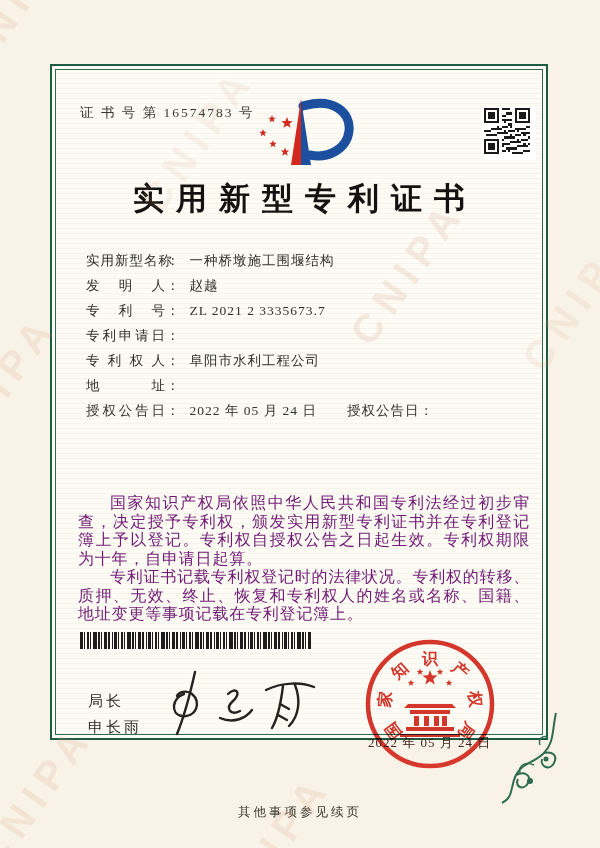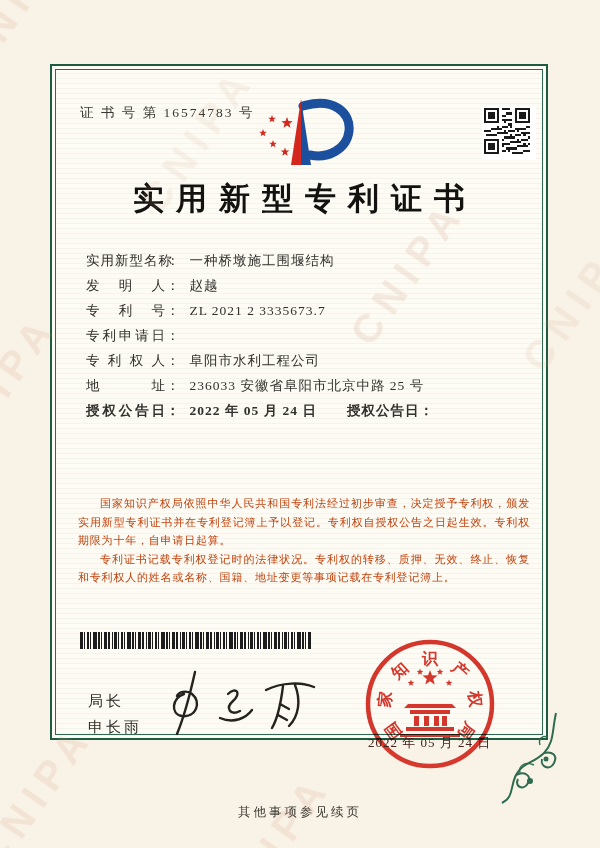--- a/index.html
+++ b/index.html
@@ -56,28 +56,28 @@
 
   
   .fields{
     position:absolute;left:34px;top:184px;width:440px;z-index:2;
     display:flex;flex-direction:column;gap:3px;
     font-size:13.5px;letter-spacing:1px;color:#33312e;
   }
   .f-row{display:flex;line-height:22px;white-space:nowrap;}
   .f-label{display:inline-block;width:80px;text-align:justify;text-align-last:justify;}
   .f-colon{margin-right:9px;}
-  .auth-pair{display:flex;font-weight:bold;}
+  .auth-pair{display:flex;}
   .auth-pair + .auth-pair{margin-left:30px;}
 
   
   .paras{
     position:absolute;left:26px;top:428px;width:452px;z-index:2;
-    font-size:11px;line-height:18.5px;letter-spacing:0.8px;
-    text-align:justify;color:#c2410c;
+    font-size:16px;line-height:18.5px;letter-spacing:0.8px;
+    text-align:justify;color:#701a75;
   }
   .paras p{margin:0;text-indent:2em;}
 
   
   .barcode{
     position:absolute;left:28px;top:566px;height:17px;z-index:2;
     display:flex;align-items:stretch;
   }
   .barcode span{background:#1d1d1d;height:100%;}
 
@@ -279,21 +279,20 @@
           <span class="f-colon">：</span>
       </div>
       <div class="f-row">
         <span class="f-label">专利权人</span>
           <span class="f-colon">：</span>
           <span>阜阳市水利工程公司</span>
       </div>
       <div class="f-row">
         <span class="f-label">地址</span>
           <span class="f-colon">：</span>
-          <span>236033 安徽省阜阳市北京中路 25 号</span>
       </div>
       <div class="f-row">
         <span class="auth-pair">
           <span class="f-label">授权公告日</span>
             <span class="f-colon">：</span>
             <span>2022 年 05 月 24 日</span>
         </span>
         <span class="auth-pair">
           <span>授权公告日</span>
             <span class="f-colon">：</span>

